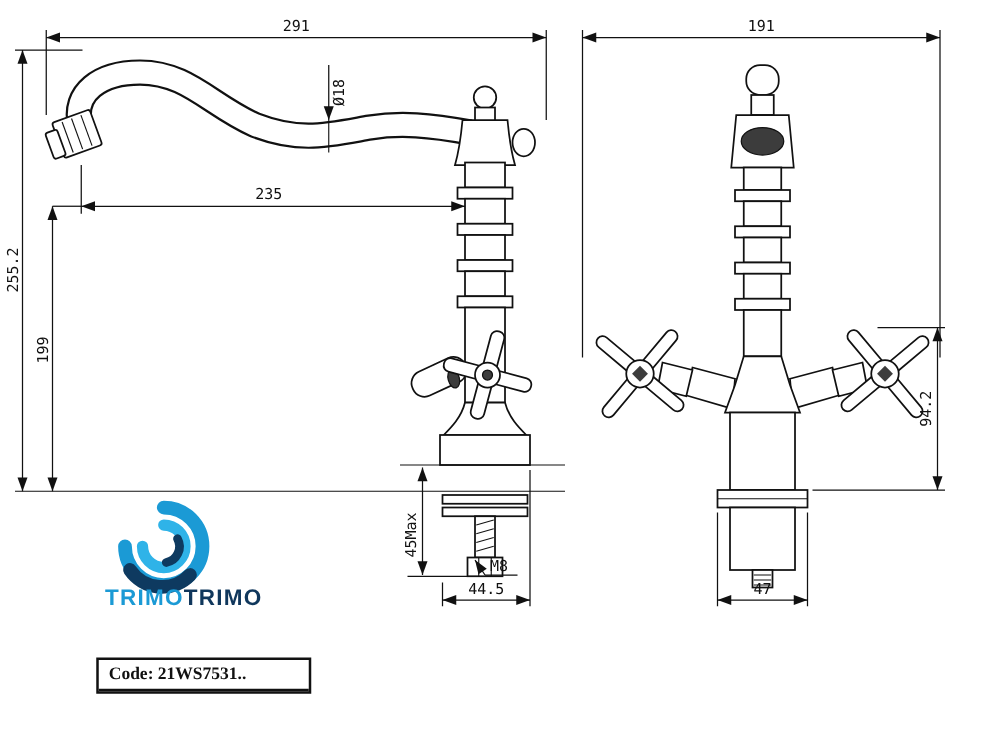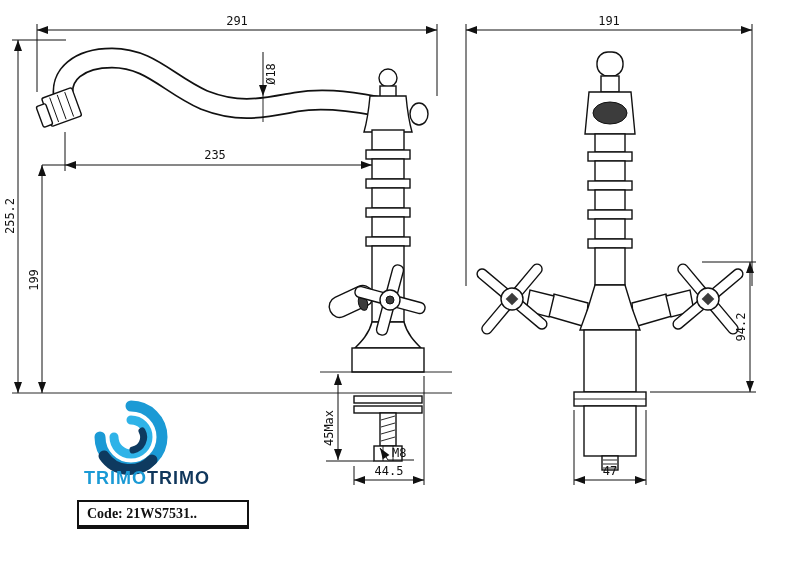--- a/index.html
+++ b/index.html
@@ -13,21 +13,21 @@
   .dark{fill:#3c3c3c;stroke:#111111;stroke-width:1;}
   .tubeblack{fill:none;stroke:#111111;stroke-width:21;}
   .tubewhite{fill:none;stroke:#ffffff;stroke-width:17.5;}
   .dimtxt{font:12px "DejaVu Sans Mono", monospace;fill:#111111;}
   
   .logo-text{position:absolute;left:84px;top:468px;font-weight:bold;font-size:18px;
              letter-spacing:1px;font-family:"Liberation Sans", sans-serif;}
   .logo-text .aqua{color:#1b9ad5;}
   .logo-text .trimo{color:#10375c;}
   
-  .titleblock{position:absolute;left:77px;top:500px;width:168px;border:2.5px solid #111;
+  .titleblock{position:absolute;left:77px;top:526px;width:168px;border:2.5px solid #111;
               background:#fff;font-family:"Liberation Serif", serif;font-weight:bold;
               font-size:14px;color:#111;}
   .tb-row{padding:4px 8px 3px 8px;}
   .tb-row:first-child{border-bottom:2px solid #111;}
 </style>
 </head>
 <body>
 
 <div class="stage">
 

